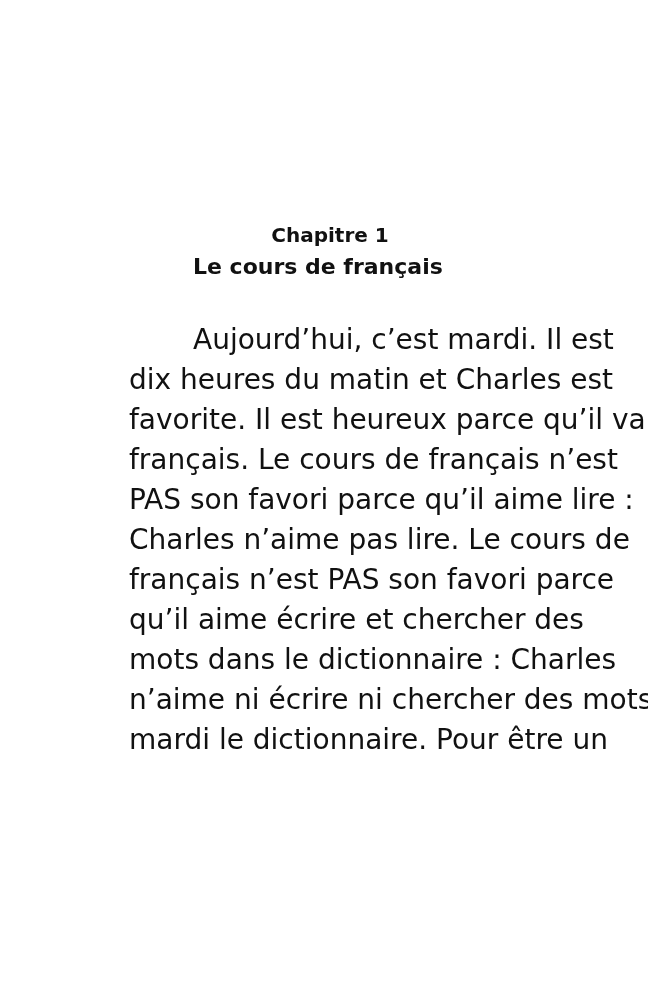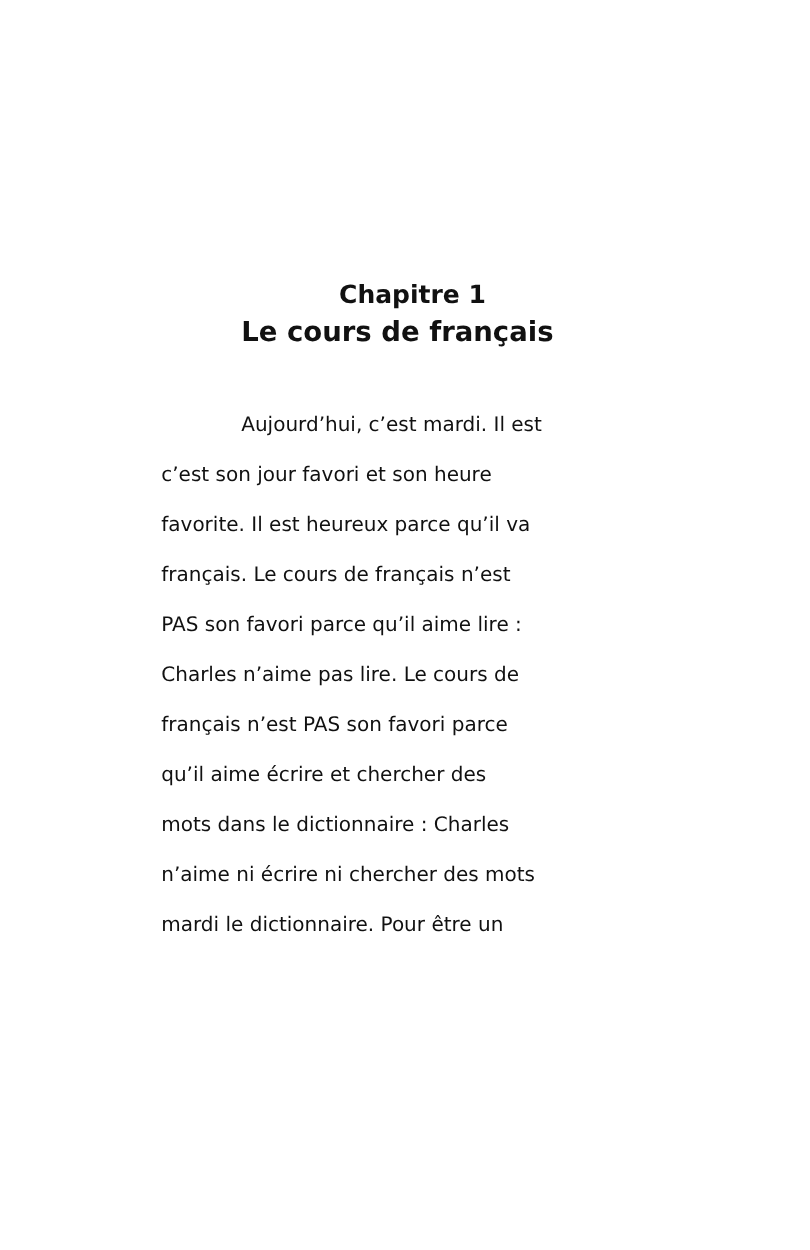--- a/index.html
+++ b/index.html
@@ -42,42 +42,42 @@
       font-weight: bold;
       font-size: 22px;
       line-height: 26px;
       white-space: nowrap;
     }
     .body-text {
       position: absolute;
       top: 320px;
       left: 129px;
       width: 400px;
-      font-size: 16px;
+      font-size: 28px;
       line-height: 40px;
     }
     .line {
       display: block;
       white-space: nowrap;
       height: 40px;
     }
     .line.indent {
       padding-left: 64px;
     }
   </style>
 </head>
 <body>
 
 <div class="page">
   <div class="chapter-number">Chapitre 1</div>
   <div class="chapter-title">Le cours de français</div>
 
   <div class="body-text">
     <span class="line indent">Aujourd’hui, c’est mardi. Il est</span>
-    <span class="line">c’est son jour favori et son heure</span>
+    <span class="line">dix heures du matin et Charles est</span>
     <span class="line">favorite. Il est heureux parce qu’il va</span>
     <span class="line">français. Le cours de français n’est</span>
     <span class="line">PAS son favori parce qu’il aime lire :</span>
     <span class="line">Charles n’aime pas lire. Le cours de</span>
     <span class="line">français n’est PAS son favori parce</span>
     <span class="line">qu’il aime écrire et chercher des</span>
     <span class="line">mots dans le dictionnaire : Charles</span>
     <span class="line">n’aime ni écrire ni chercher des mots</span>
     <span class="line">mardi le dictionnaire. Pour être un</span>
   </div>

